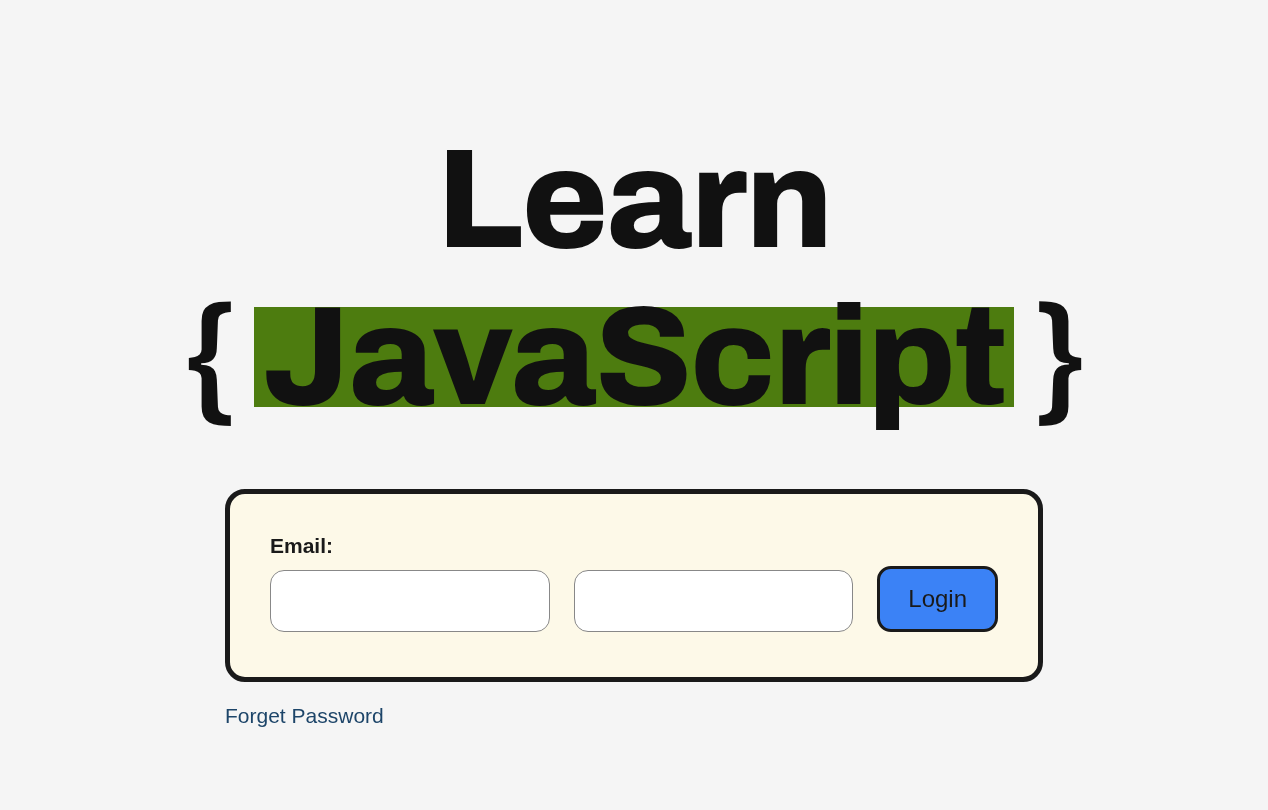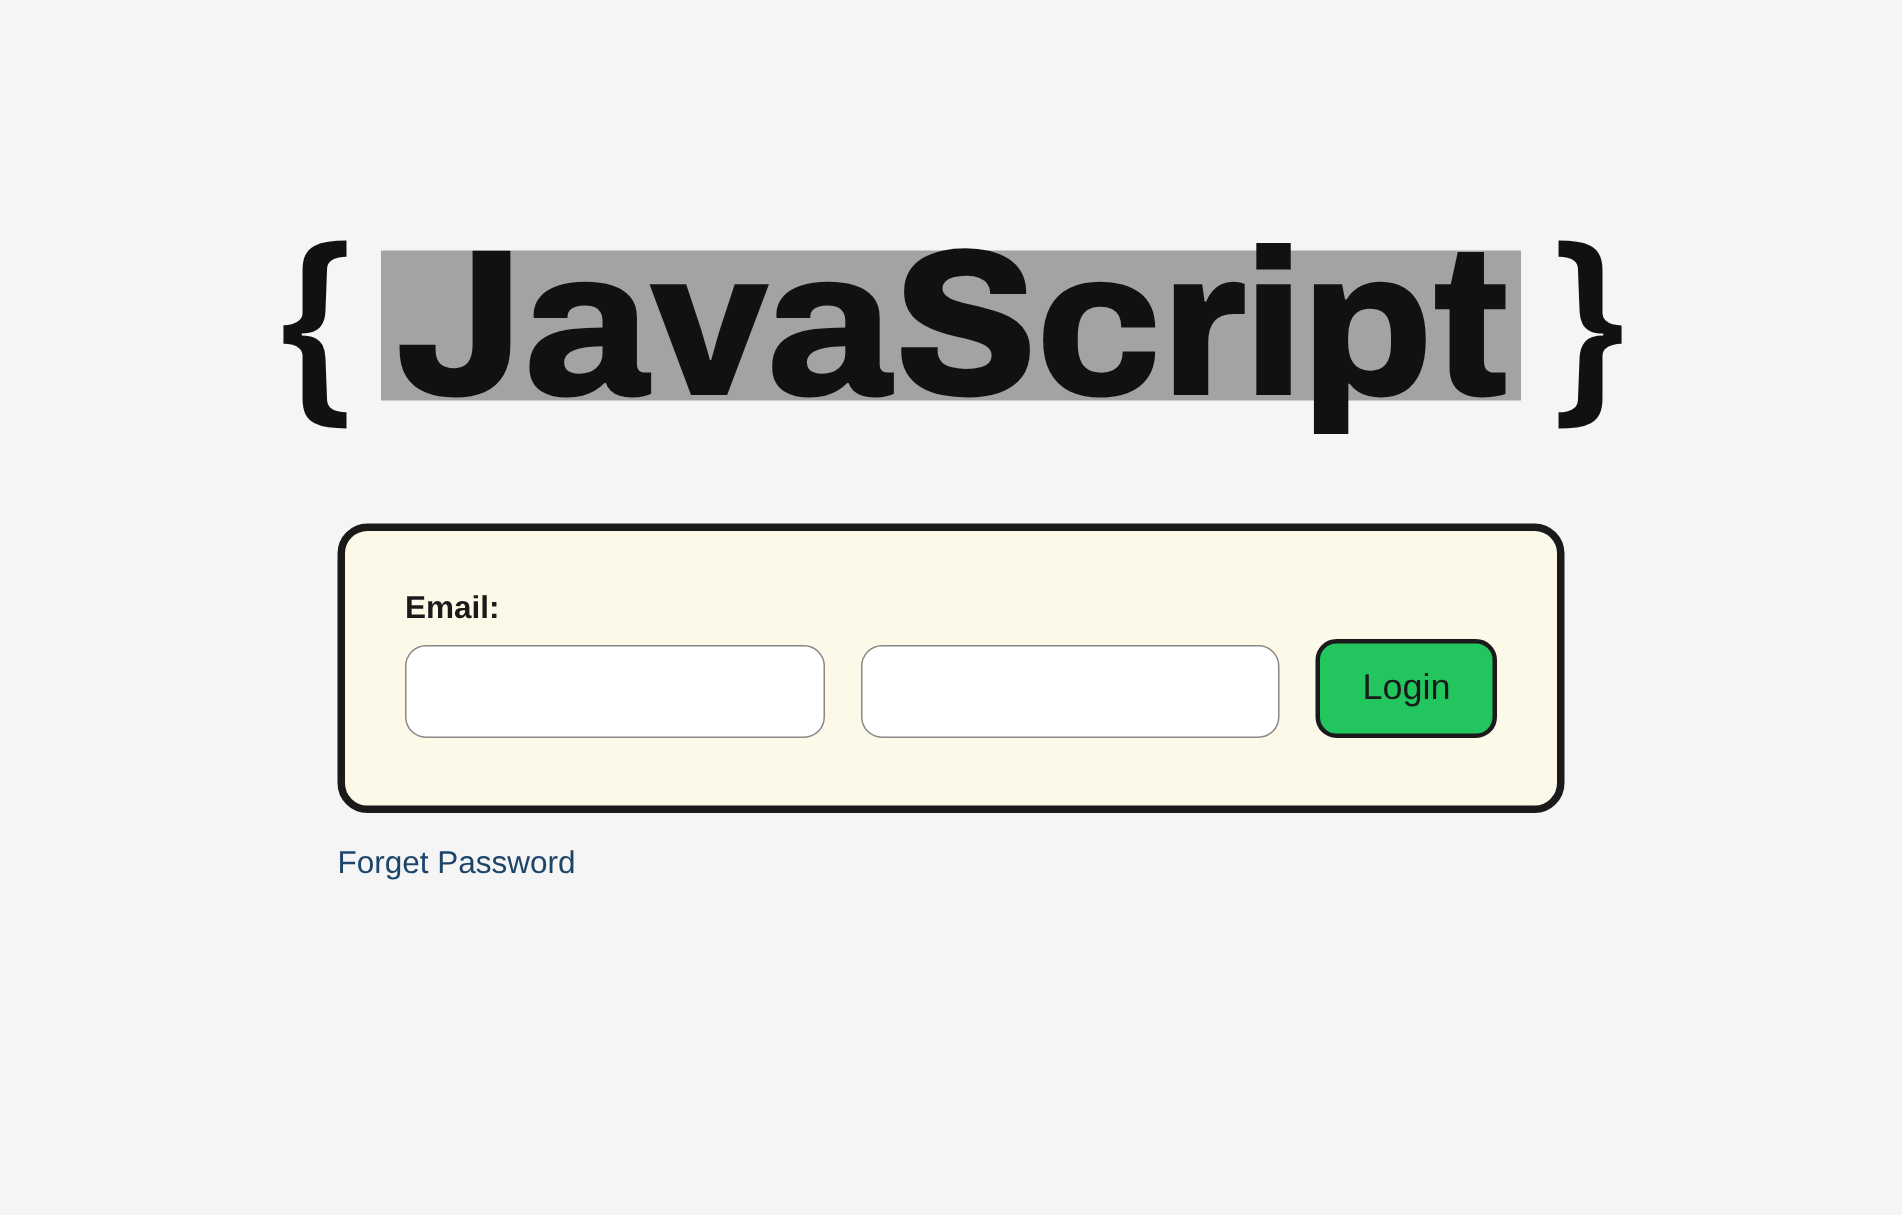--- a/index.html
+++ b/index.html
@@ -48,21 +48,21 @@
       gap: 18px;
       margin-top: 10px;
     }
     
     .brace {
       font-weight: 700;
       font-family: "Archivo", "Arial Black", sans-serif;
     }
     
     .highlight {
-      background-color: #a3a3a3;
+      background-color: #4d7c0f;
       padding: 0 8px;
       display: inline-block;
       line-height: 0.72;
     }
     
     .login-card {
       width: 818px;
       background-color: #FDF9E8;
       border: 5px solid #1a1a1a;
       border-radius: 20px;
@@ -92,21 +92,21 @@
       border-radius: 14px;
       background-color: #fff;
       font-size: 20px;
       padding: 0 16px;
       outline: none;
     }
     
     .login-button {
       height: 66px;
       padding: 0 28px;
-      background-color: #22c55e;
+      background-color: #3b82f6;
       border: 3px solid #1a1a1a;
       border-radius: 14px;
       font-size: 24px;
       font-weight: 500;
       color: #1a1a1a;
       cursor: pointer;
       font-family: inherit;
     }
     
     .forgot-link {
@@ -118,20 +118,21 @@
     .forgot-link a {
       font-size: 21px;
       color: #1d4569;
       cursor: pointer;
     }
   </style>
 </head>
 <body>
 
 <div class="logo">
+  <div class="logo-line1">Learn</div>
   <div class="logo-line2">
     <span class="brace">{</span>
     <span class="highlight">JavaScript</span>
     <span class="brace">}</span>
   </div>
 </div>
 
 <div class="login-card">
   <div class="field-group">
     <label class="field-label">Email:</label>

